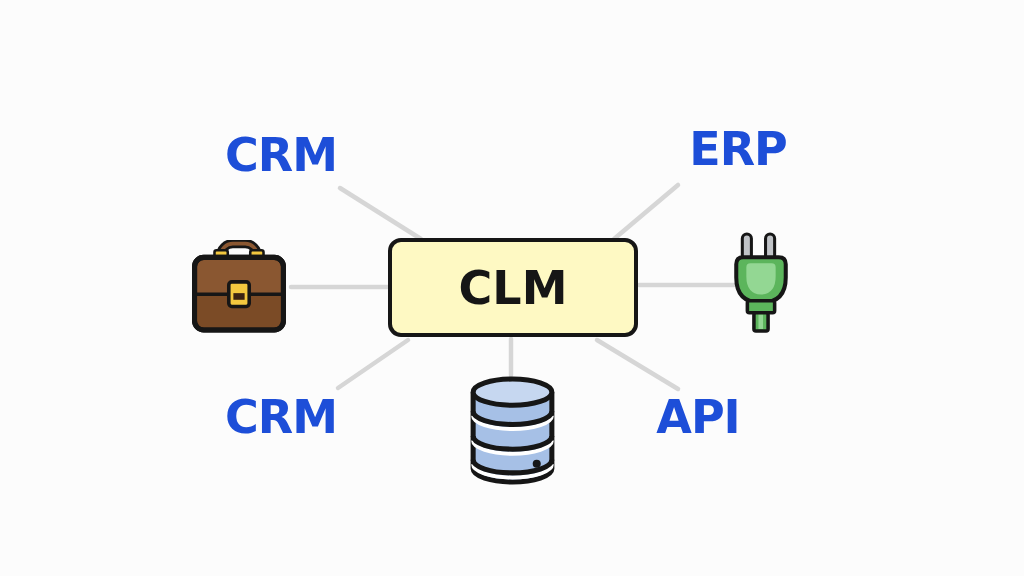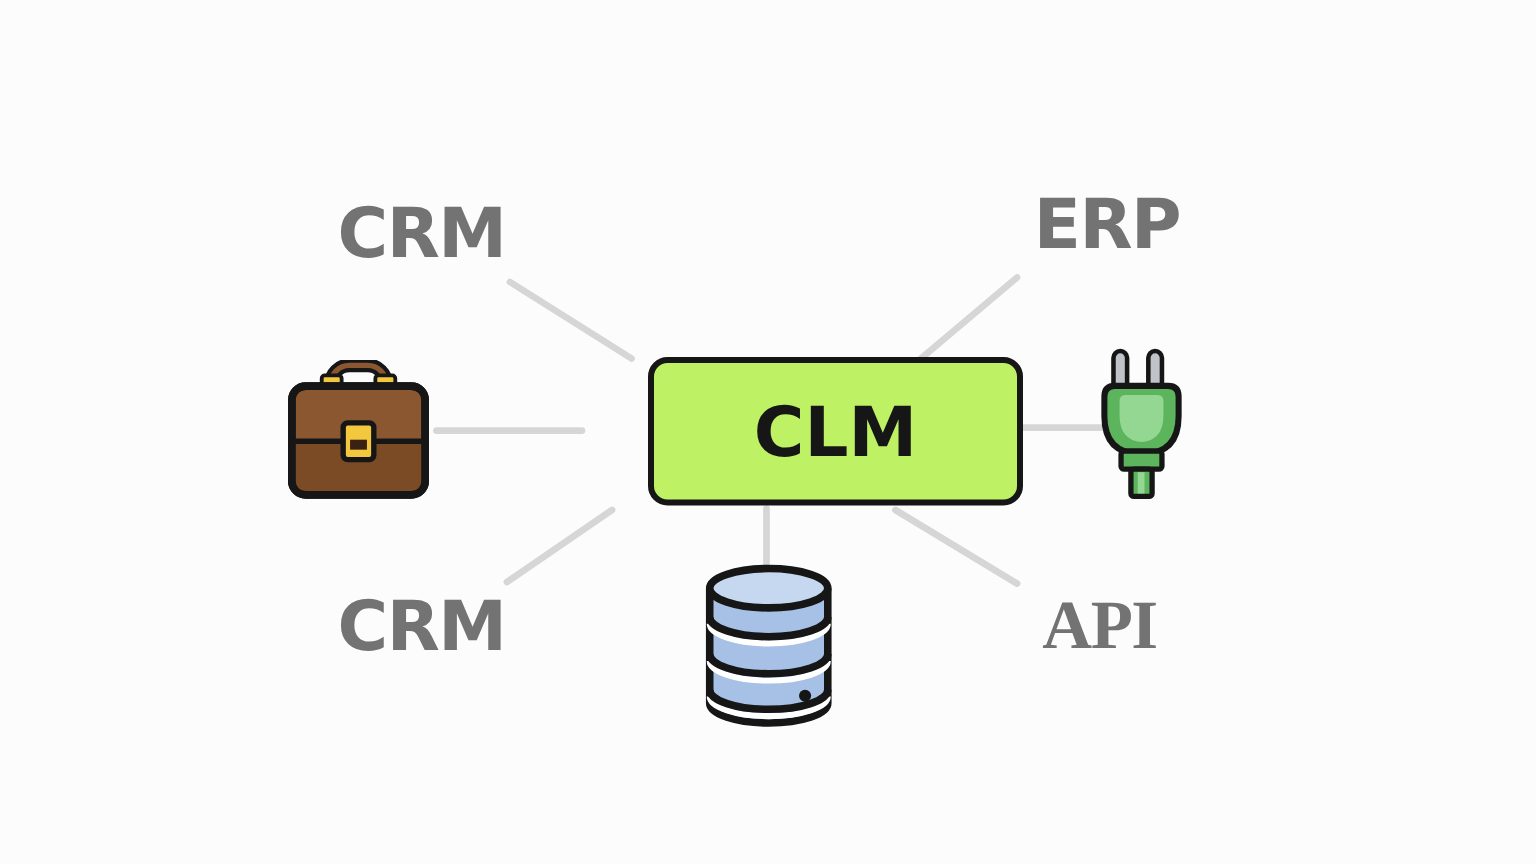--- a/index.html
+++ b/index.html
@@ -25,40 +25,39 @@
     stroke-width: 4.5;
     stroke-linecap: round;
   }
   .node-label {
     position: absolute;
     width: 170px;
     text-align: center;
     font-size: 46px;
     font-weight: 700;
     letter-spacing: -1px;
-    color: #737373;
+    color: #1d4ed8;
     line-height: 54px;
     user-select: none;
   }
   .label-crm-top    { left: 196px; top: 128px; }
   .label-erp        { left: 653px; top: 122px; }
   .label-crm-bottom { left: 196px; top: 390px; }
-  .label-api        { left: 648px; top: 390px; font-family: Liberation Serif, serif; }
+  .label-api        { left: 613px; top: 390px; }
   .center-box {
     position: absolute;
     left: 388px; top: 238px;
     width: 250px; height: 99px;
     box-sizing: border-box;
-    background: #bef264;
+    background: #fef9c3;
     border: 4.5px solid #161616;
     border-radius: 13px;
     display: flex;
     align-items: center;
     justify-content: center;
-    margin-left: 44px;
   }
   .center-box span {
     font-size: 46px;
     font-weight: 700;
     letter-spacing: 0px;
     color: #161616;
   }
   .icon { position: absolute; }
   .icon-briefcase { left: 192px; top: 240px; width: 94px;  height: 93px;  }
   .icon-plug      { left: 734px; top: 232px; width: 54px;  height: 101px; }

